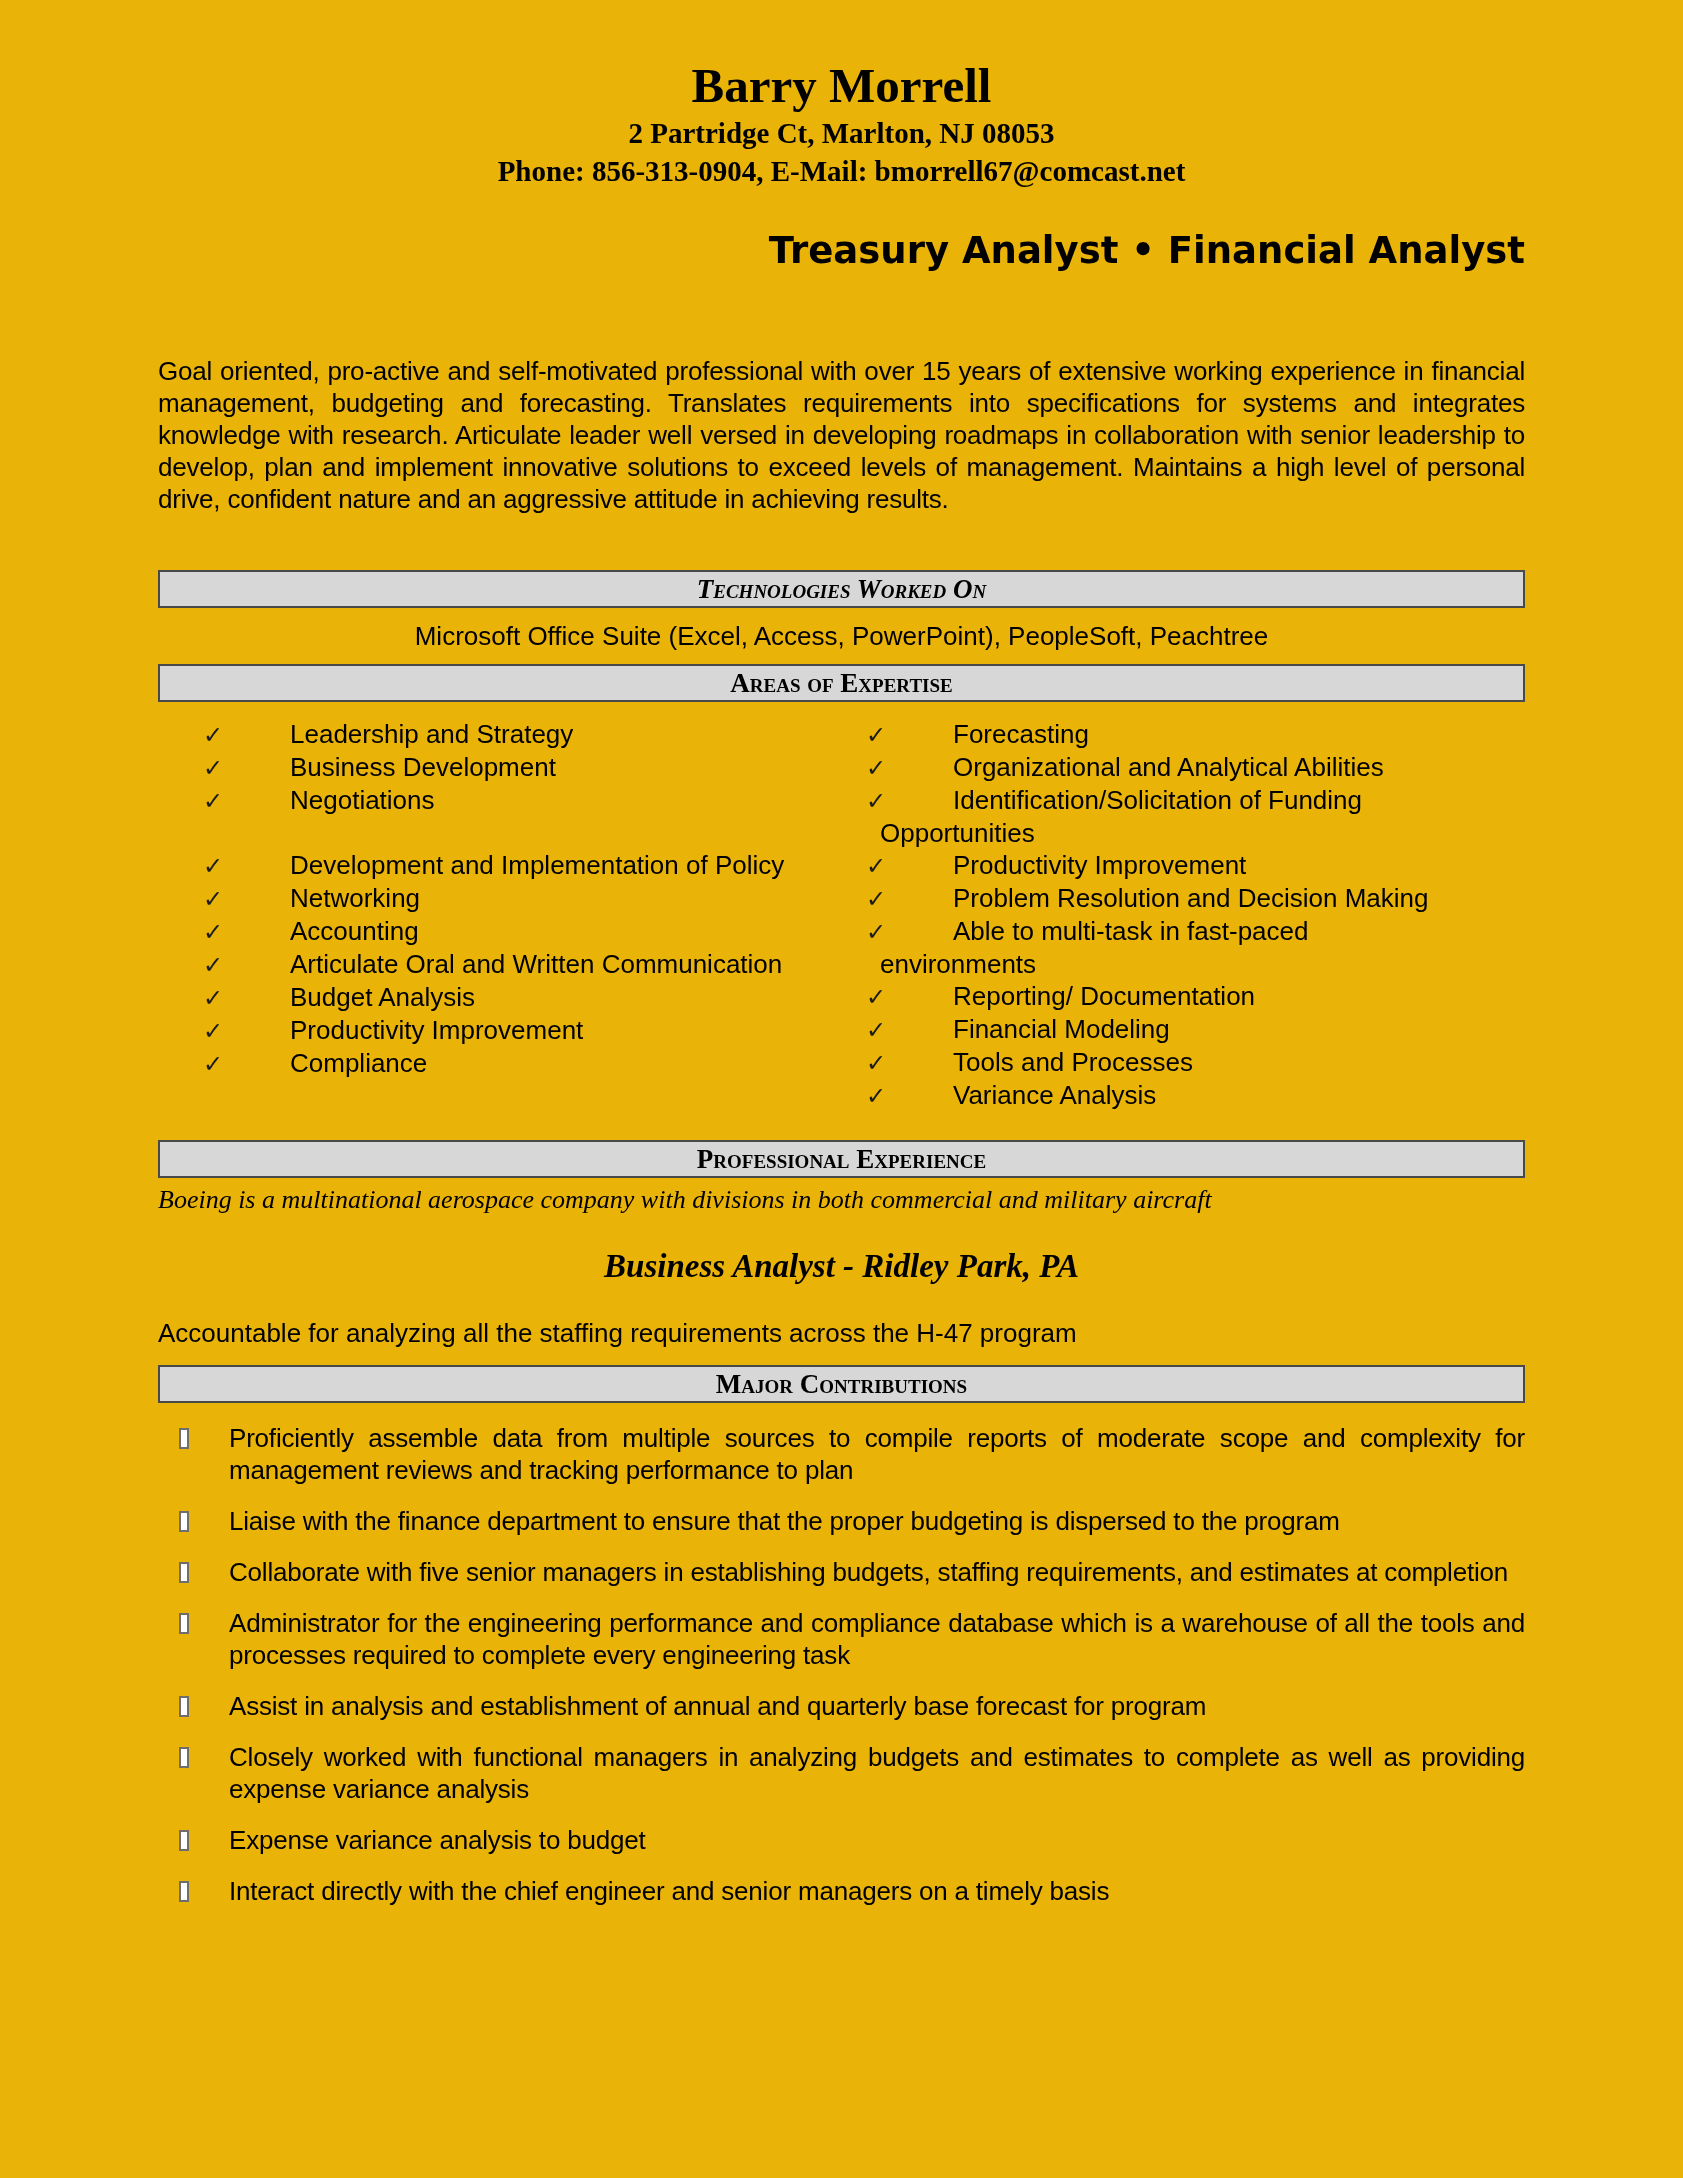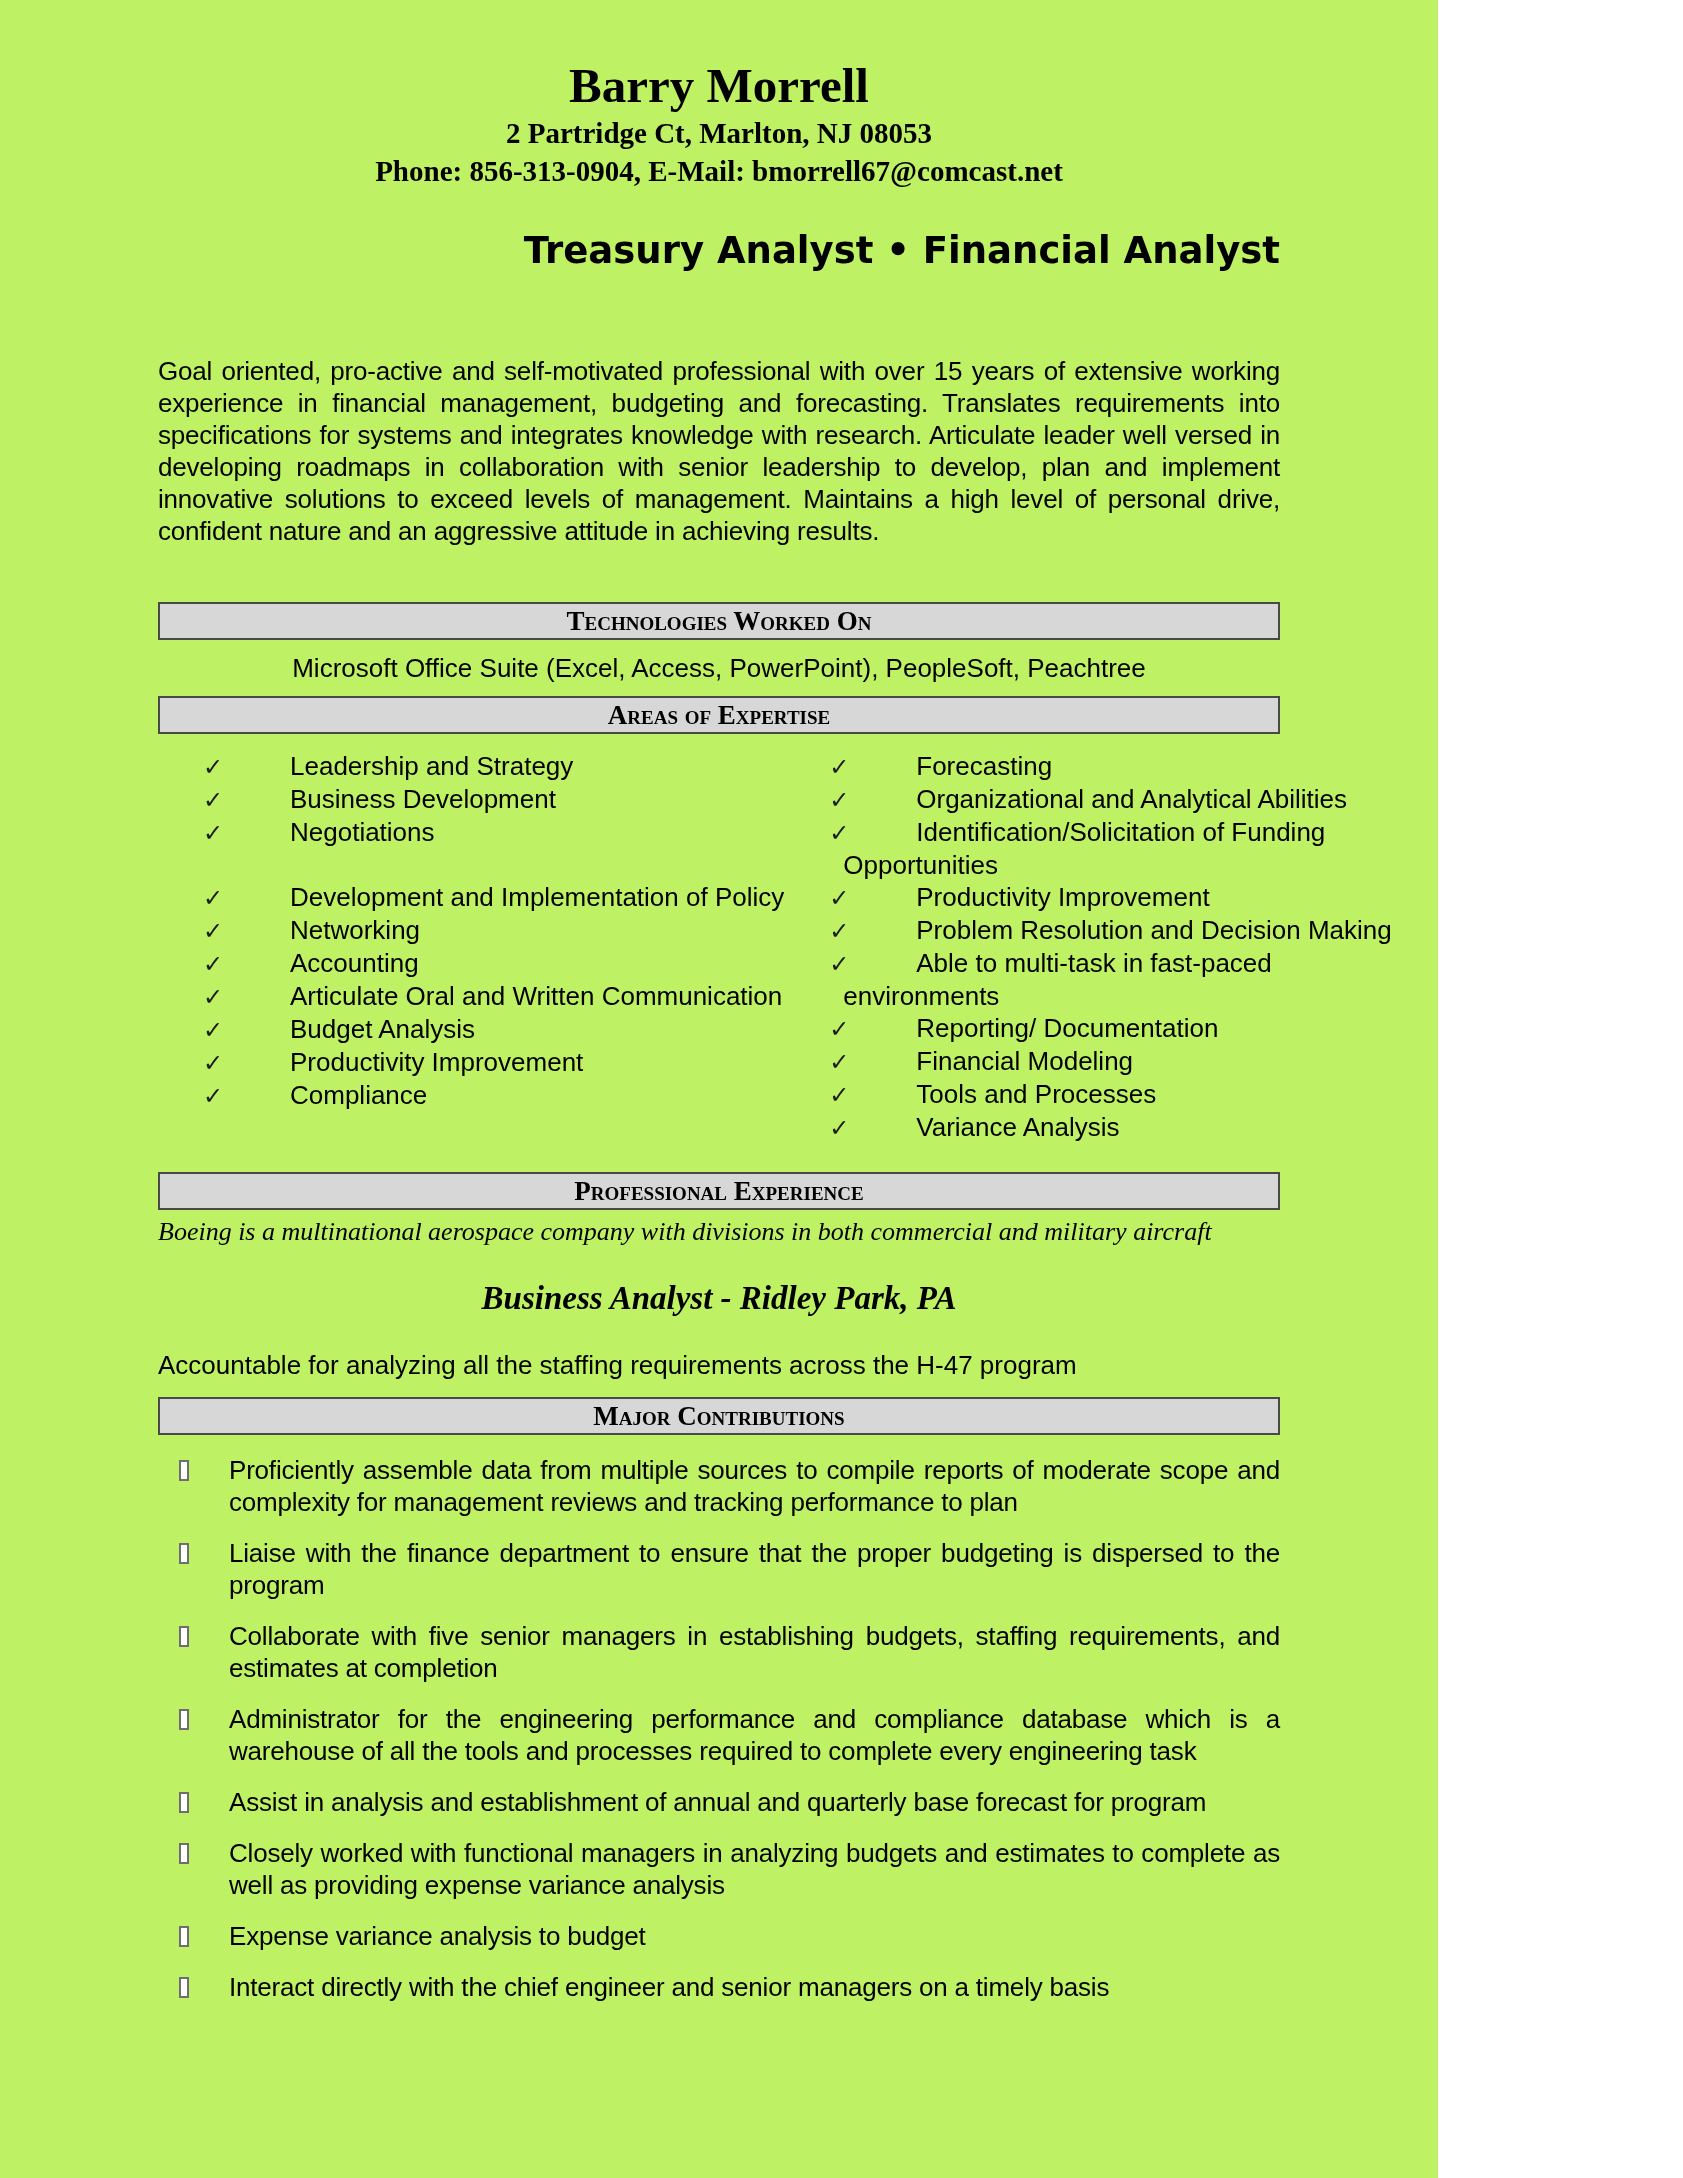--- a/index.html
+++ b/index.html
@@ -1,20 +1,20 @@
 <!DOCTYPE html>
 <html><head>
 <meta charset="utf-8">
 <style>
   html,body { margin:0; padding:0; background:#ffffff; }
   .page {
     position: relative;
-    width: 1438px;
+    width: 1683px;
     height: 2178px;
-    background: #bef264;
+    background: #eab308;
     color: #000000;
     font-family: "Liberation Sans", sans-serif;
     box-sizing: border-box;
     padding: 57px 158px 0 158px;
     overflow: hidden;
   }
   
   .name {
     text-align: center;
     font-family: "Liberation Serif", serif;
@@ -49,21 +49,21 @@
     background: #d7d7d7;
     border: 2px solid #494949;
     text-align: center;
     font-family: "Liberation Serif", serif;
     font-variant: small-caps;
     font-weight: bold;
     font-size: 27px;
     line-height: 34px;
     height: 34px;
   }
-  .bar-tech { margin-top: 55px; }
+  .bar-tech { margin-top: 55px; font-style: italic; }
   .tech-line {
     margin-top: 12px;
     text-align: center;
     font-size: 26px;
     line-height: 32px;
   }
   .bar-areas { margin-top: 12px; }
   
   .expertise { margin-top: 16px; display: flex; }
   .col-left  { width: 663px; }

